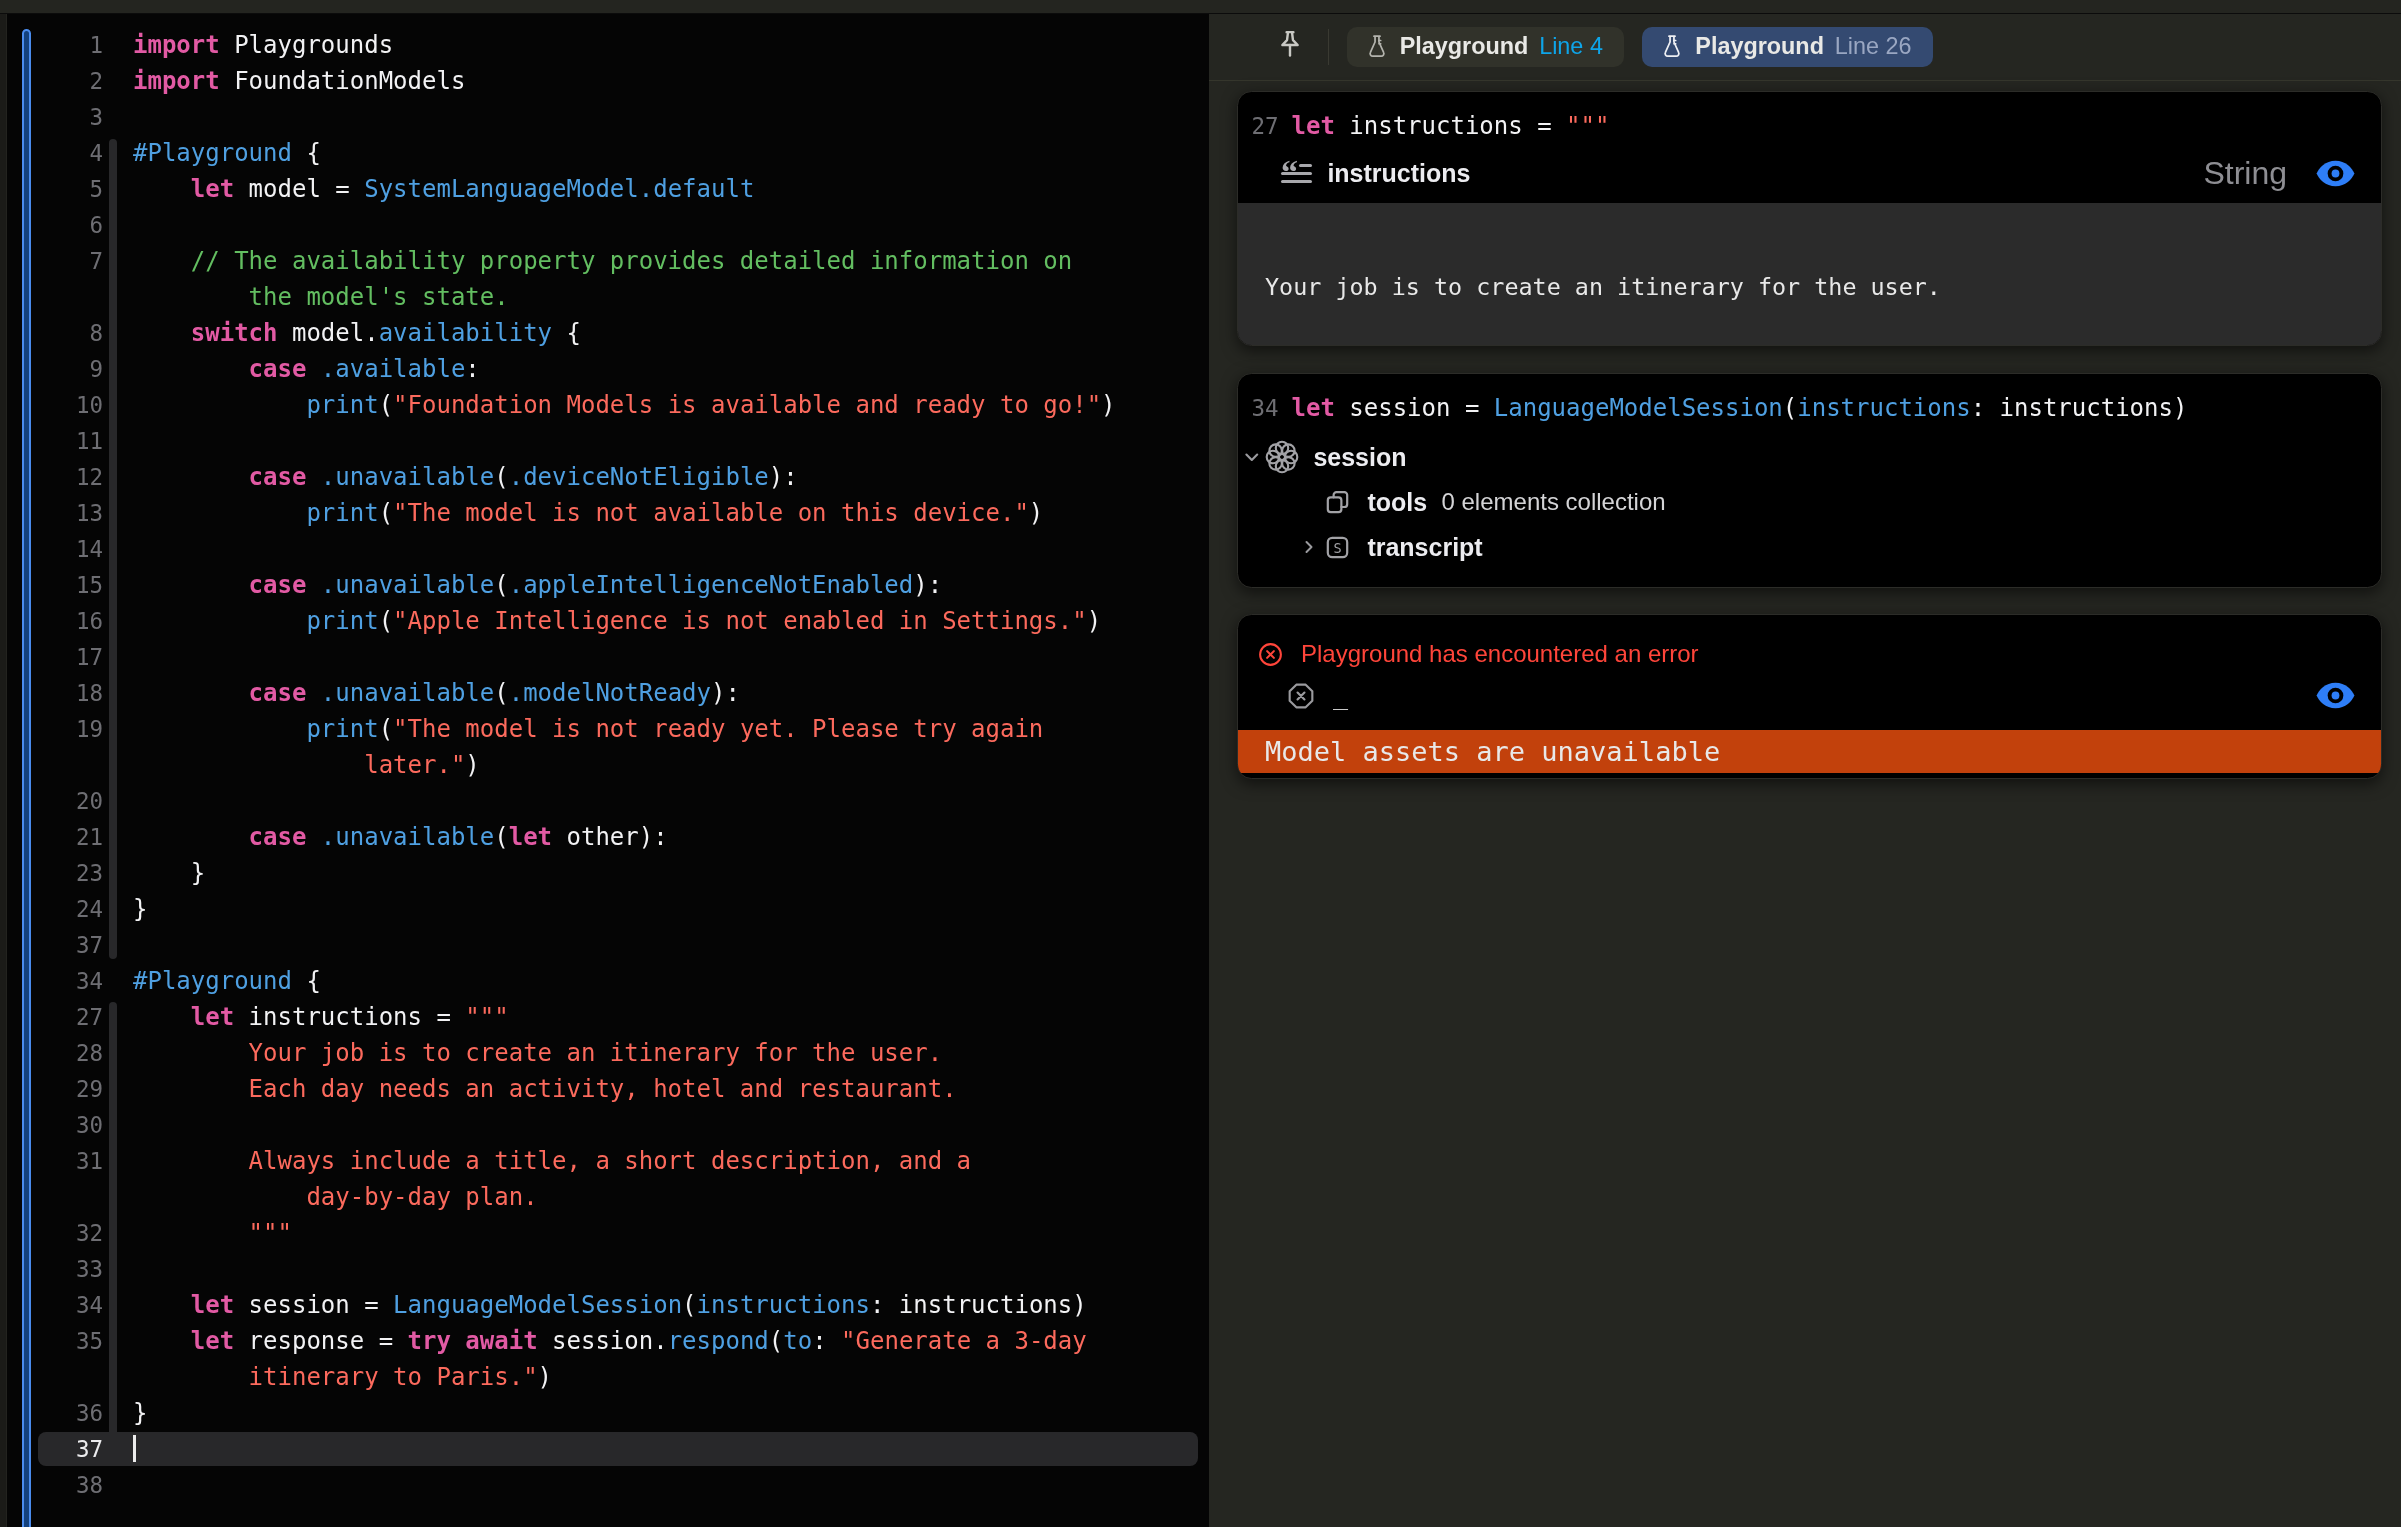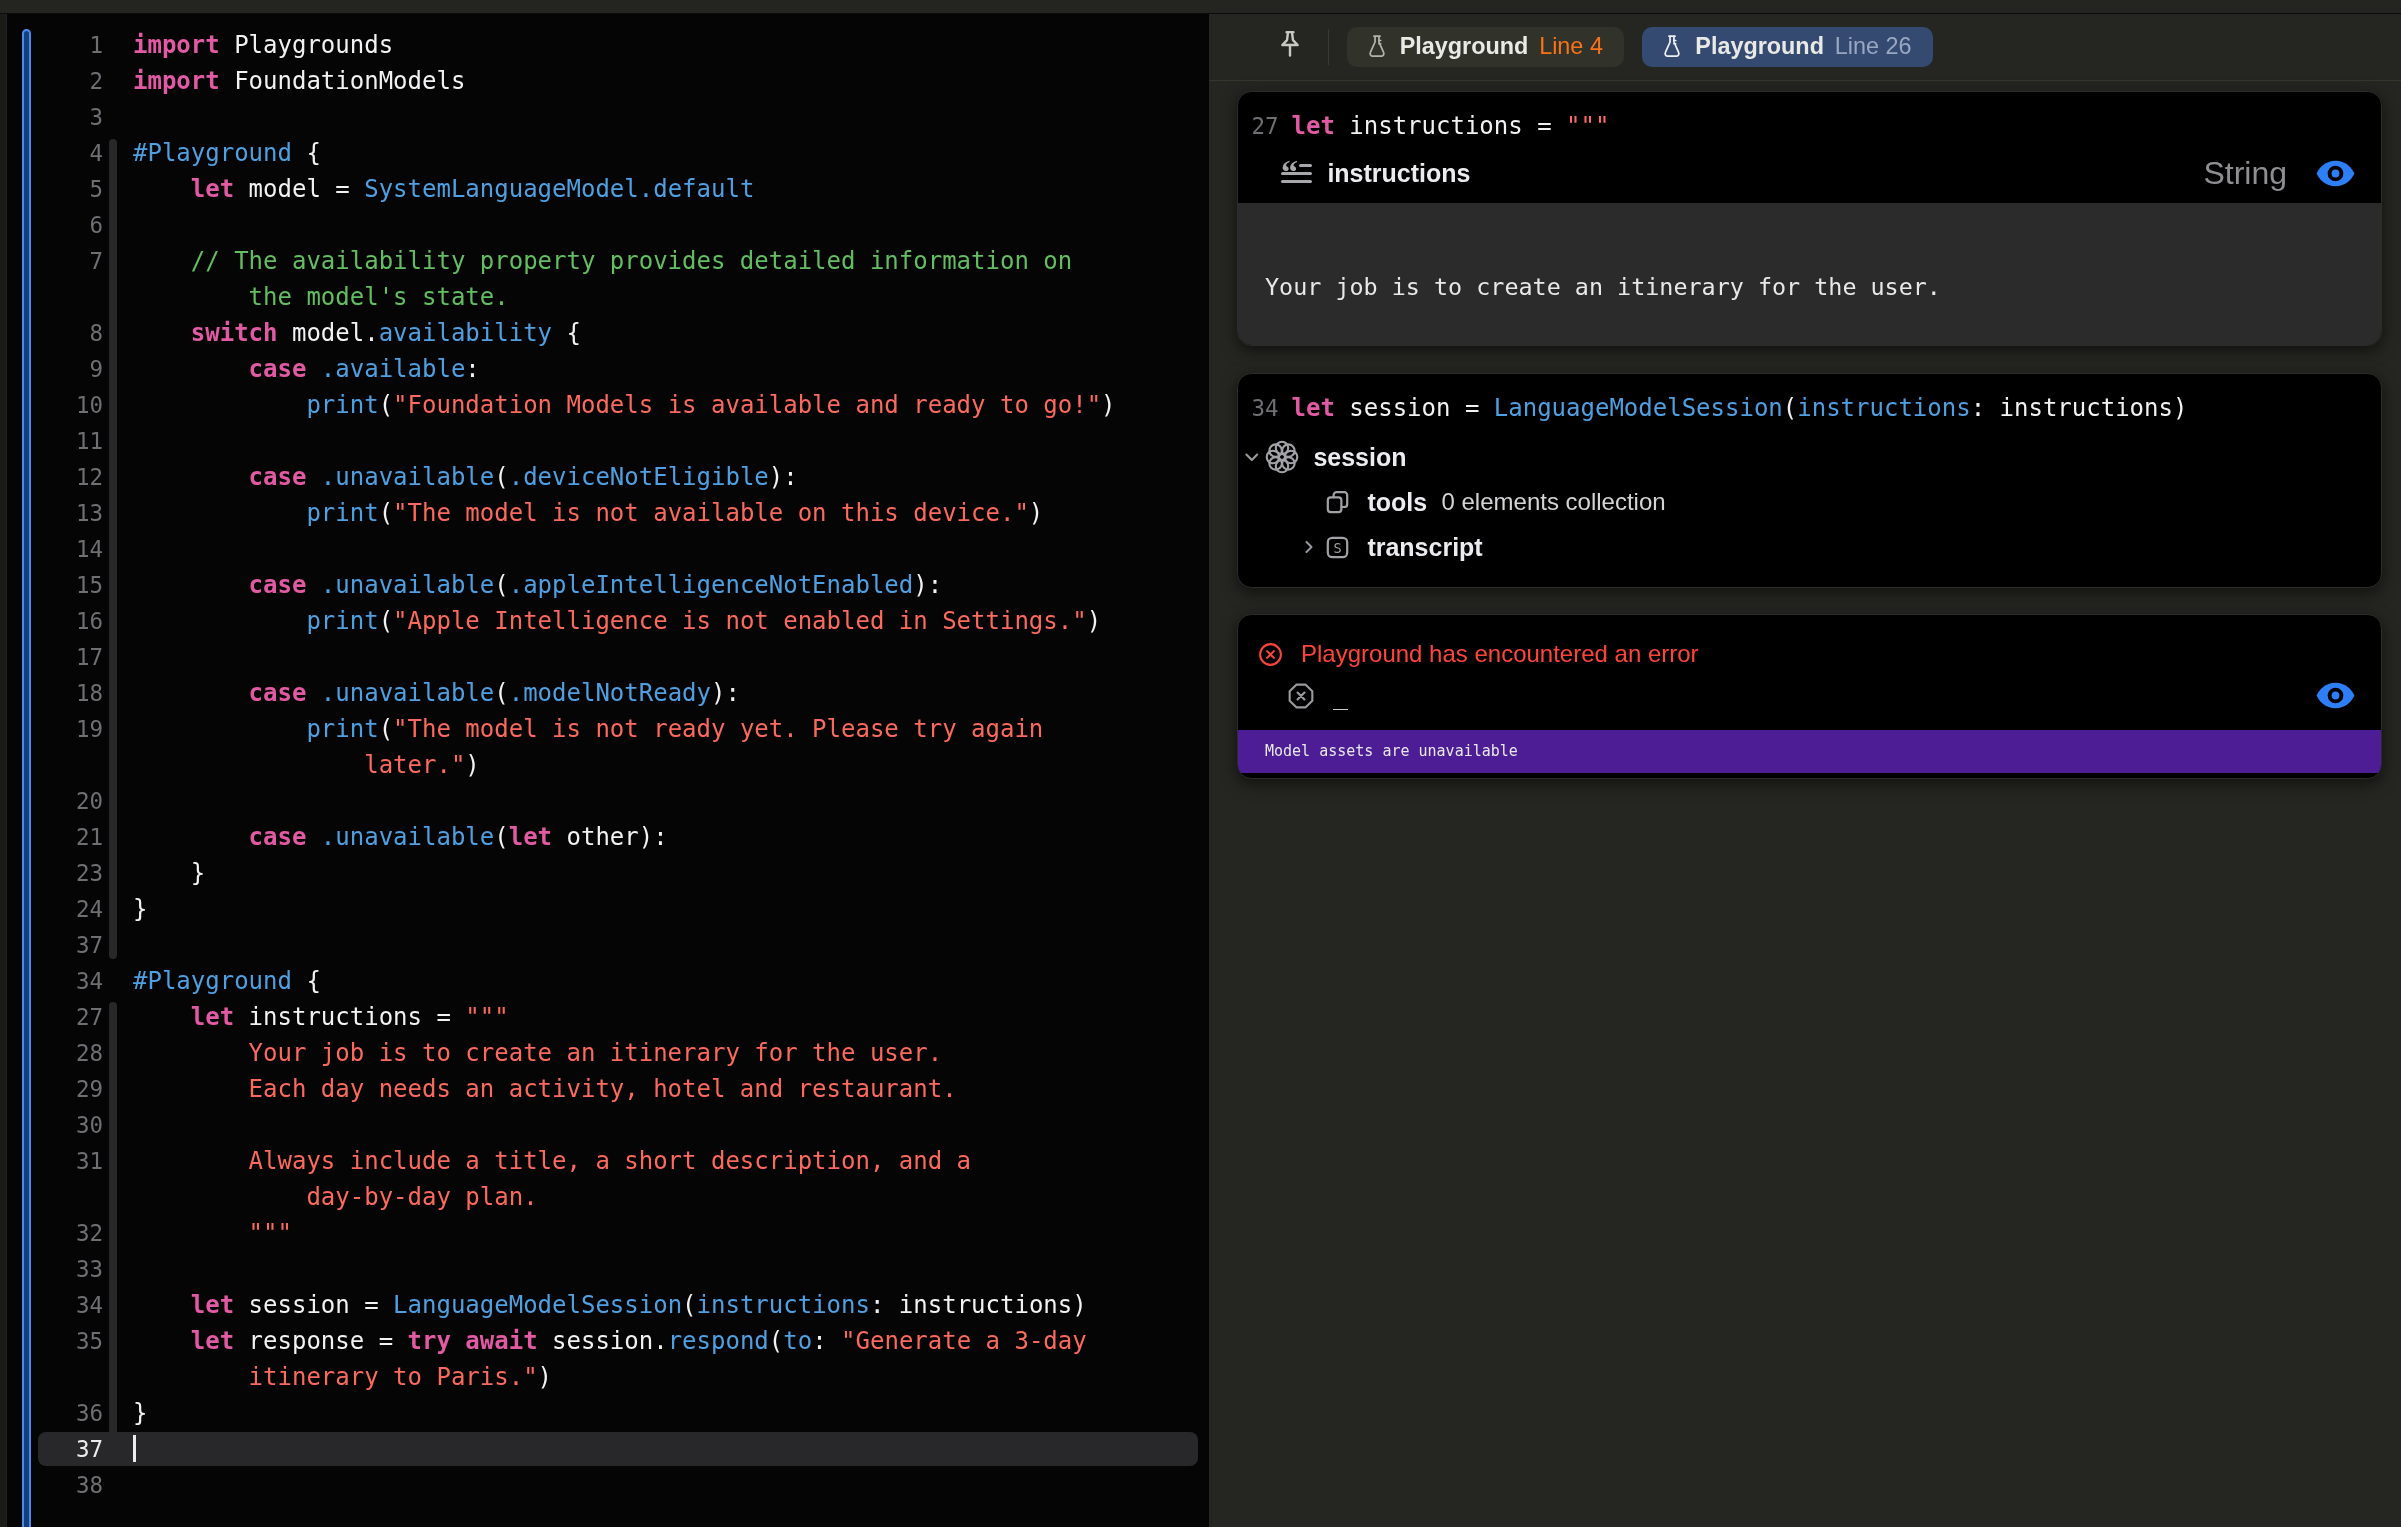--- a/index.html
+++ b/index.html
@@ -30,21 +30,21 @@
   
   .panel{position:absolute;left:1209px;top:13.5px;right:0;bottom:0;}
   .tabbar{height:66px;border-bottom:0.9px solid #35362c;display:flex;align-items:center;padding-left:32px;}
   .pin-btn{margin-left:31px;width:36px;height:40px;display:flex;align-items:center;justify-content:center;cursor:pointer;}
   .tab-divider{width:0.9px;height:36px;background:#3a3a32;margin-left:20px;}
   .chip{height:40px;border-radius:10px;display:flex;align-items:center;padding:0 21.6px 0 18px;margin-left:18px;font-size:23.4px;cursor:pointer;}
   .chip.inactive{background:#31322a;}
   .chip.active{background:#344a71;}
   .chip svg{margin-right:10.8px;}
   .chip-label{color:#e9e9e6;font-weight:700;margin-right:10.8px;}
-  .chip.inactive .chip-detail{color:#f97316;}
+  .chip.inactive .chip-detail{color:#0ea5e9;}
   .chip.active .chip-detail{color:#9aa7c2;}
   
   .rcard{position:absolute;left:28px;width:1145px;background:#000;border-radius:14.4px;border:0.9px solid #2c2c28;box-shadow:0 4.5px 14.4px rgba(0,0,0,.55);overflow:hidden;box-sizing:border-box;}
   #card-instructions{top:77px;height:255px;}
   #card-session{top:359px;height:215px;}
   #card-error{top:600px;height:165px;}
   .card-codeline{display:flex;padding:16px 0 0 13.5px;height:36px;line-height:36px;font-family:"DejaVu Sans Mono",monospace;font-size:24px;white-space:pre;}
   .cnum{color:#6e6e73;font-size:22.5px;width:31px;flex:none;margin-right:9px;text-align:left;}
   .var-row{display:flex;align-items:center;height:59px;padding:0 25px 0 43px;}
   .var-row .v-icon{margin-right:14.4px;display:flex;}
@@ -61,21 +61,21 @@
   .t-label{font-weight:700;font-size:25px;color:#ececf0;}
   .t-detail{font-size:24px;color:#d4d4d6;margin-left:14.4px;}
   .depth0{}
   .depth1{padding-left:57px;}
   .err-title-row{display:flex;align-items:center;padding:21.6px 25px 0 18px;height:36px;}
   .err-title-row .e-icon{margin-right:16px;display:flex;}
   .err-title{color:#ff453a;font-size:24px;}
   .err-value-row{display:flex;align-items:center;height:47px;padding:0 25px 0 47px;}
   .err-value-row .e-icon{margin-right:16px;display:flex;}
   .err-underscore{font-family:"DejaVu Sans Mono",monospace;font-size:25px;color:#d0d0d0;}
-  .err-msg{background:#4c1d95;margin-top:10.8px;padding:6.3px 27px;font-family:"DejaVu Sans Mono",monospace;font-size:15px;line-height:31px;color:#e8e8e8;}
+  .err-msg{background:#c2410c;margin-top:10.8px;padding:6.3px 27px;font-family:"DejaVu Sans Mono",monospace;font-size:27px;line-height:31px;color:#e8e8e8;}
   .q-icon{position:relative;width:32px;height:27px;display:inline-block;}
   .q-icon::before{content:"\201C";position:absolute;left:0;top:-6.3px;font-size:34px;color:#a8a8ac;font-family:"Liberation Serif",serif;font-weight:700;}
   .q-icon i{position:absolute;height:2.7px;background:#a8a8ac;border-radius:1.8px;}
   .q-icon i:nth-child(1){left:18px;top:4.5px;width:12.6px;}
   .q-icon i:nth-child(2){left:0;top:12.6px;width:31px;}
   .q-icon i:nth-child(3){left:0;top:20.7px;width:31px;}
 </style>
 </head>
 <body>
 

